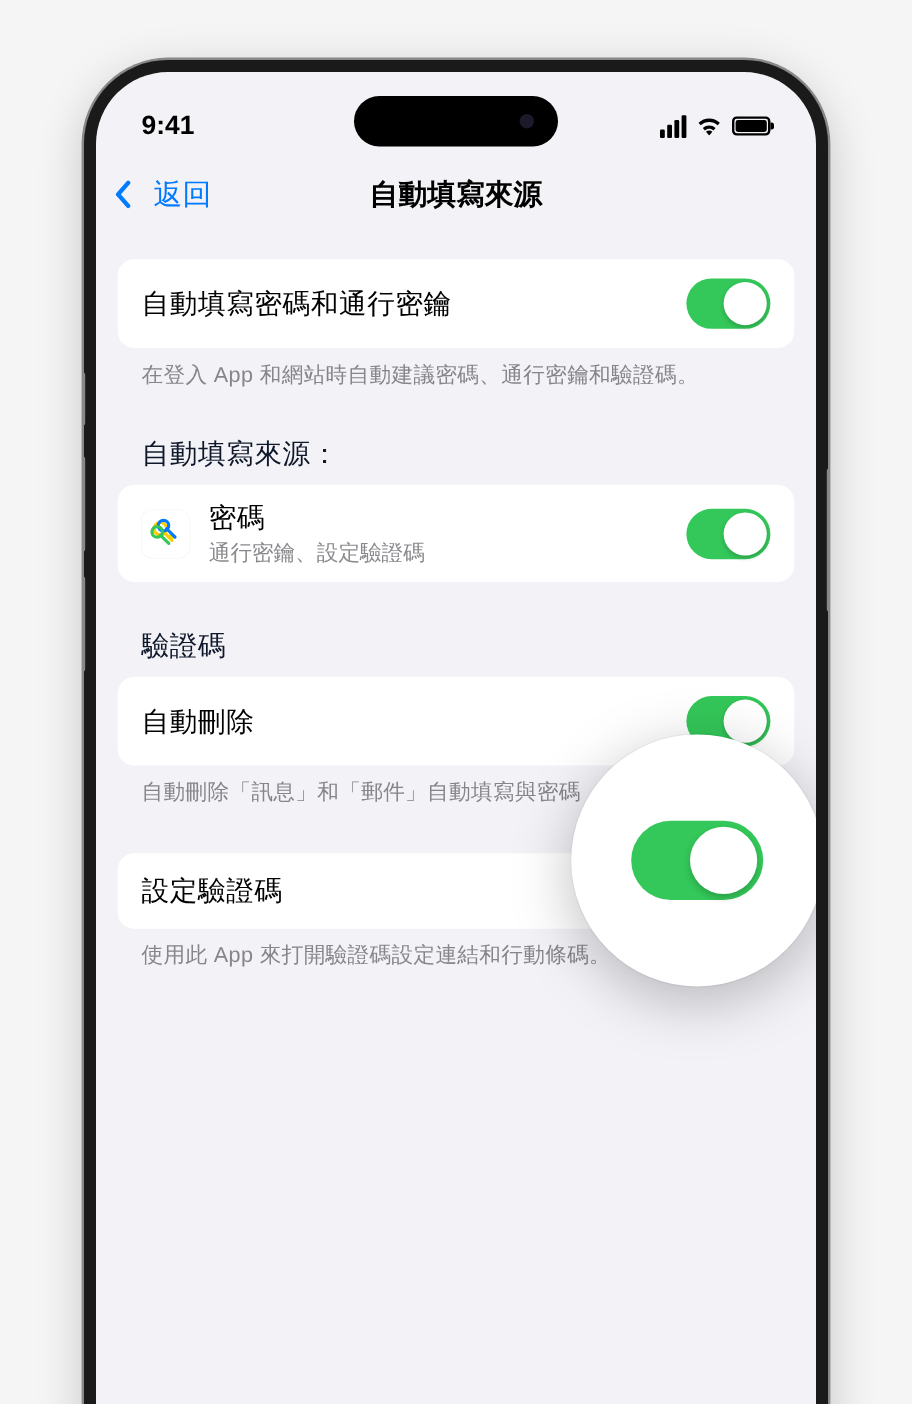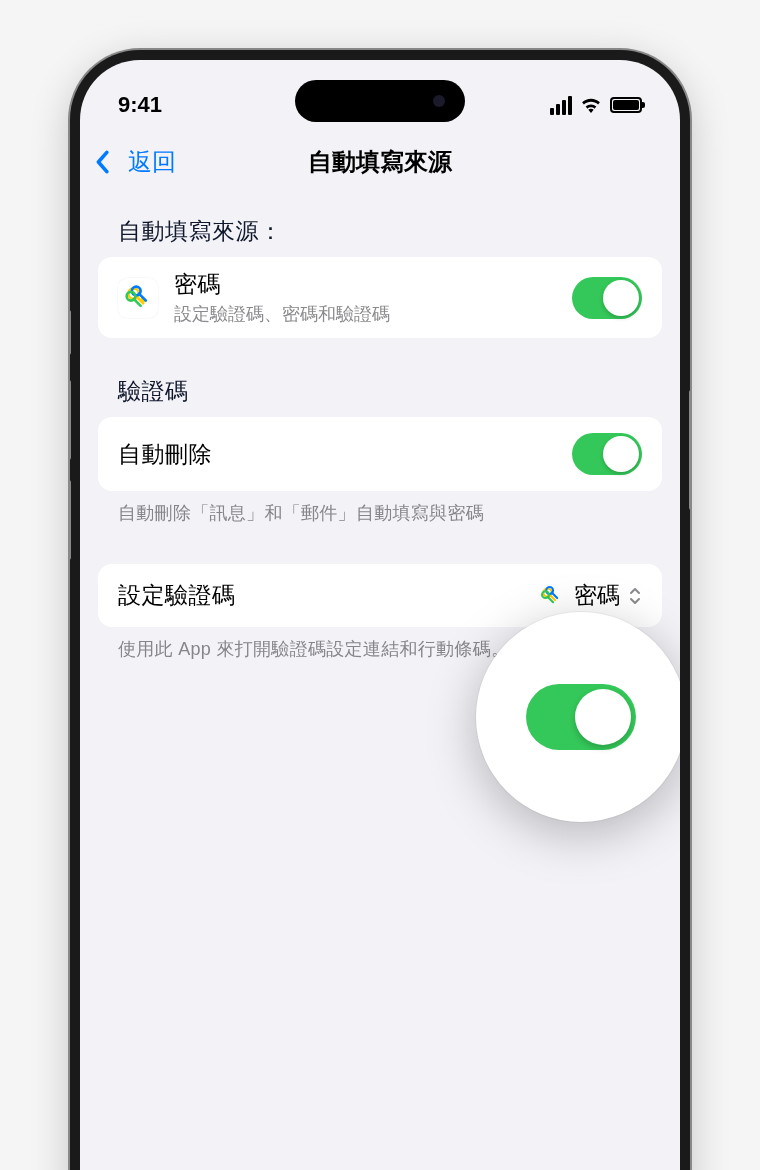--- a/index.html
+++ b/index.html
@@ -189,39 +189,48 @@
         <svg class="chevron-back" viewBox="0 0 12 20">
             <path d="M10 2L3 10l7 8" stroke="#007aff" stroke-width="3" fill="none" stroke-linecap="round" stroke-linejoin="round"></path>
           </svg>
         <span>返回</span>
       </div>
       <div class="nav-title">自動填寫來源</div>
     </div>
 
     <div class="content">
 
+      <div class="section">
+        <div class="card">
+          <div class="row">
+            <span class="row-label">自動填寫密碼和通行密鑰</span>
+            <div class="toggle"></div>
+          </div>
+        </div>
+        <div class="footer-text">在登入 App 和網站時自動建議密碼、通行密鑰和驗證碼。</div>
+      </div>
 
       <div class="section">
         <div class="header-text">自動填寫來源：</div>
         <div class="card">
           <div class="row row-tall">
             <div class="row-left">
               <div class="app-icon">
                 <svg class="keys-svg" viewBox="0 0 32 32">
                   <circle cx="11" cy="11" r="6" fill="none" stroke="#ffcc00" stroke-width="3"></circle>
                   <path d="M14 14 L22 22 M19 19 L22 16 M21 21 L24 18" stroke="#ffcc00" stroke-width="3" stroke-linecap="round"></path>
                   <circle cx="14" cy="8" r="5" fill="none" stroke="#007aff" stroke-width="3"></circle>
                   <path d="M17 11 L25 19" stroke="#007aff" stroke-width="3" stroke-linecap="round"></path>
                   <circle cx="8" cy="14" r="5" fill="none" stroke="#34c759" stroke-width="3"></circle>
                   <path d="M11 17 L19 25" stroke="#34c759" stroke-width="3" stroke-linecap="round"></path>
                 </svg>
               </div>
               <div>
                 <div class="row-label">密碼</div>
-                <div class="row-sub">設定驗證碼、密碼和驗證碼</div>
+                <div class="row-sub">通行密鑰、設定驗證碼</div>
               </div>
             </div>
             <div class="toggle"></div>
           </div>
         </div>
       </div>
 
       <div class="section">
         <div class="header-text">驗證碼</div>
         <div class="card">

